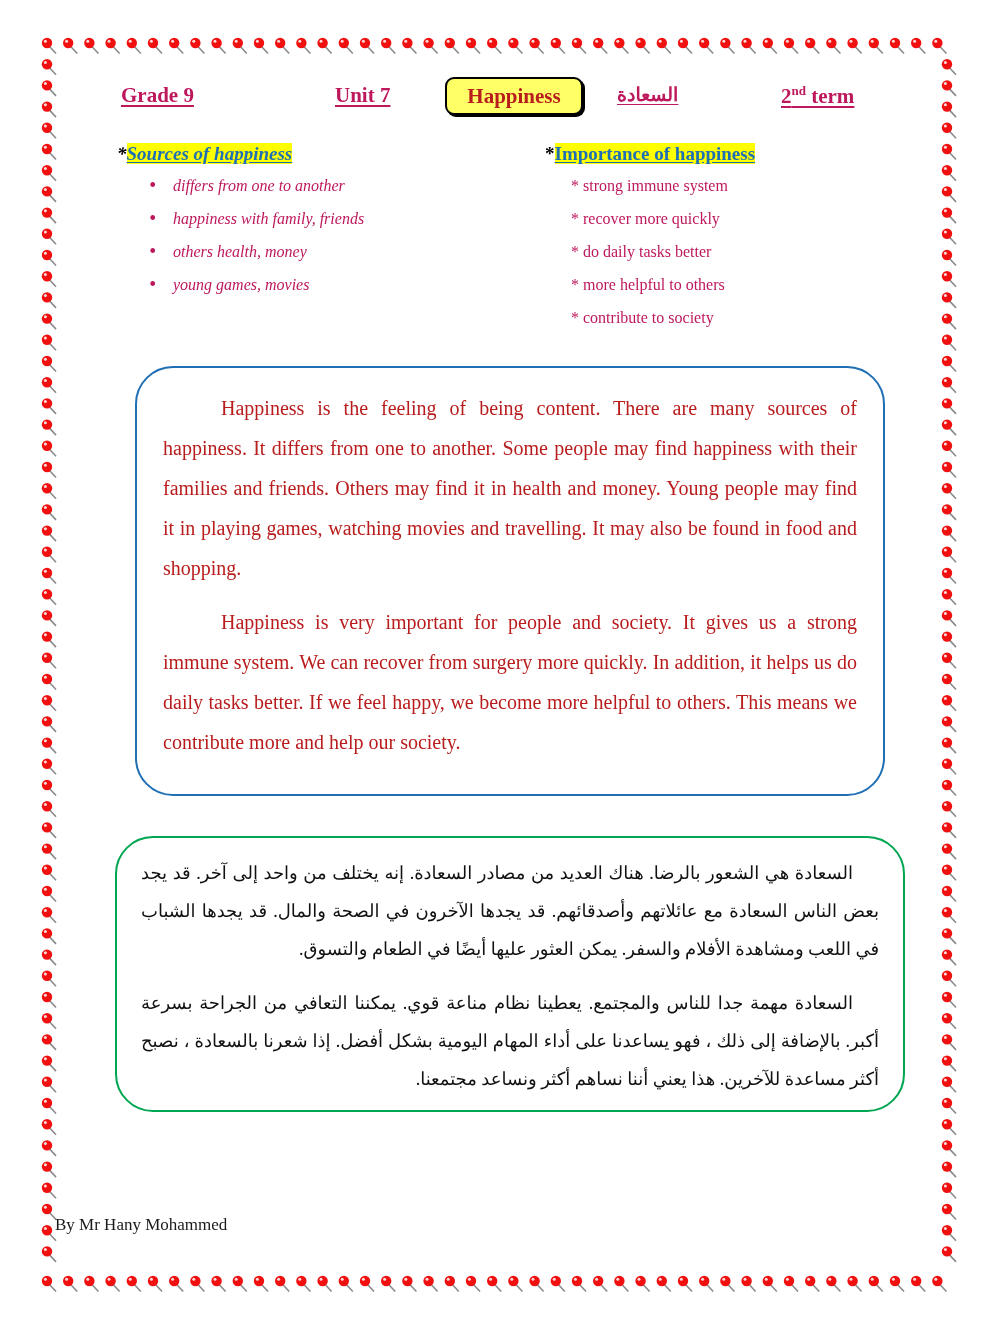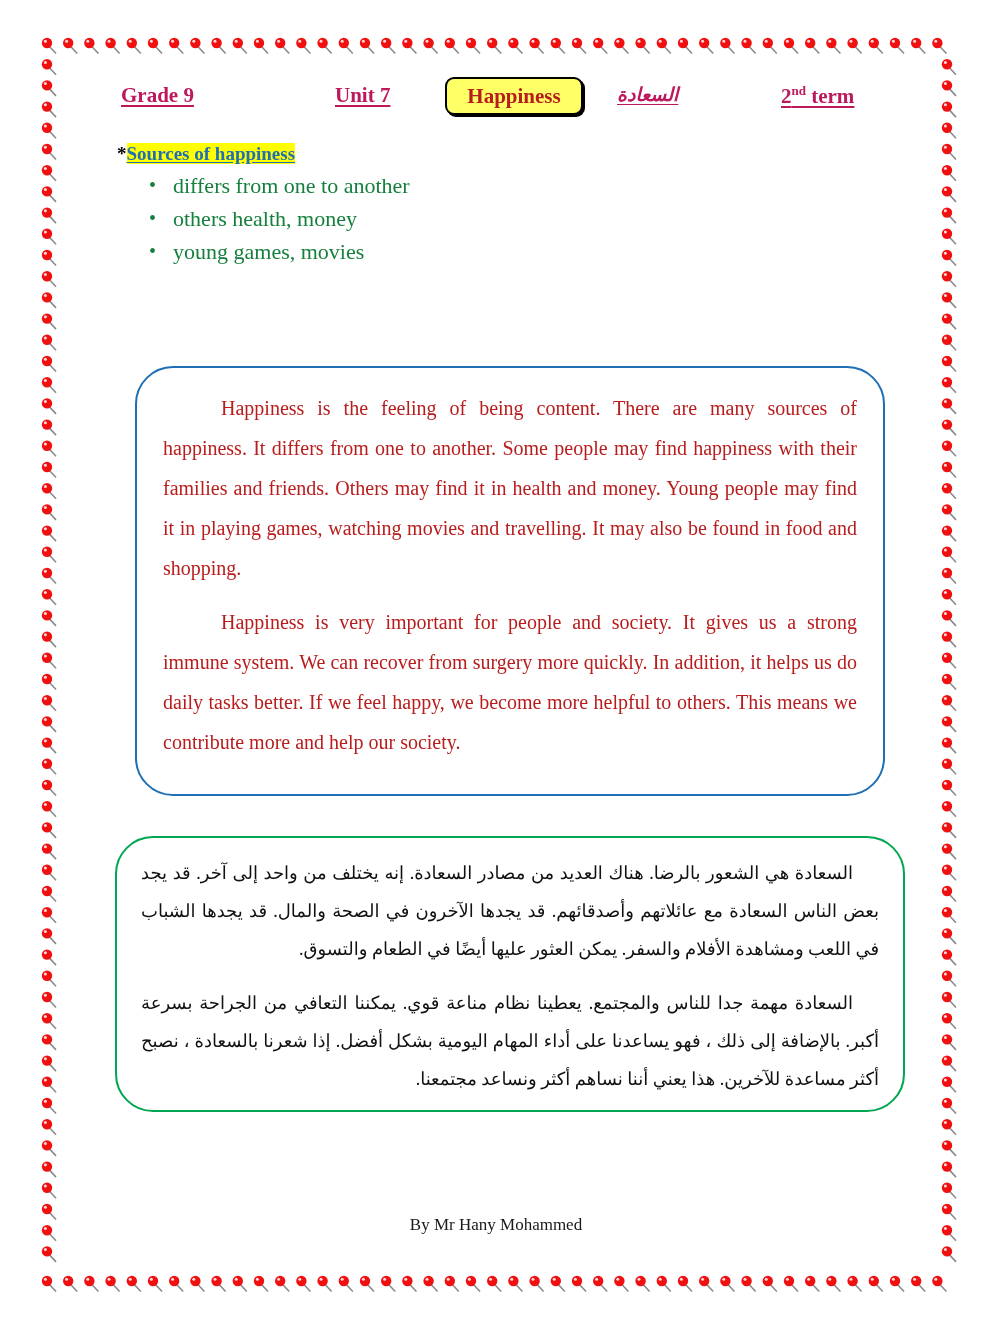--- a/index.html
+++ b/index.html
@@ -43,21 +43,21 @@
     position: absolute;
     white-space: nowrap;
     font-weight: bold;
     font-size: 21px;
     color: #be185d;
     text-decoration: underline;
     text-underline-offset: 3px;
   }
   .hdr-grade { left: 66px;  top: 8px; }
   .hdr-unit  { left: 280px; top: 8px; }
-  .hdr-ar    { left: 562px; top: 8px; font-size: 19px; direction: rtl; font-style: italic; }
+  .hdr-ar    { left: 562px; top: 8px; font-size: 19px; direction: rtl; }
   .hdr-term  { left: 726px; top: 8px; }
   .hdr-term sup { font-size: 13px; }
 
   .happiness-box {
     position: absolute;
     left: 390px;
     top: 2px;
     width: 134px;
     height: 34px;
     background: #ffff66;
@@ -95,21 +95,21 @@
   
   .columns {
     position: relative;
     margin-top: 22px;
     height: 195px;
   }
   .col {
     position: absolute;
     top: 0;
   }
-  .col-left  { left: 62px;  width: 380px; }
+  .col-left  { left: 62px;  width: 380px; font-style: italic; }
   .col-right { left: 490px; width: 380px; }
 
   .col-head {
     font-size: 19px;
     font-weight: bold;
     white-space: nowrap;
     margin-bottom: 4px;
   }
   .col-head .star {
     color: #000000;
@@ -120,23 +120,23 @@
     text-decoration: underline;
     text-underline-offset: 2px;
   }
 
   ul.bullets {
     list-style: none;
     margin: 0;
     padding: 0;
   }
   ul.bullets li {
-    font-size: 22px;
+    font-size: 16px;
     line-height: 33px;
-    color: #15803d;
+    color: #be185d;
     white-space: nowrap;
   }
   .col-left ul.bullets li { padding-left: 56px; position: relative; }
   .col-left ul.bullets li::before {
     content: "\2022";
     position: absolute;
     left: 32px;
     top: 0;
     font-size: 20px;
   }
@@ -184,21 +184,21 @@
     text-indent: 26px;
   }
   .para-ar.second { margin-top: 16px; }
 
   
   .footer {
     position: absolute;
     left: 0;
     top: 1160px;
     width: 882px;
-    text-align: center;
+    text-align: left;
     font-size: 17px;
     color: #1a1a1a;
   }
 </style>
 </head>
 <body>
 
 <svg id="pin-border" viewBox="0 0 992 1320" width="992" height="1320" xmlns="http://www.w3.org/2000/svg">
   <defs>
     <g id="pushpin">
@@ -426,25 +426,36 @@
     <div class="hdr-item hdr-term"><span>2</span><sup>nd</sup><span> term</span></div>
   </div>
 
 
   <div class="columns">
 
     <div class="col col-left">
       <div class="col-head"><span class="star">*</span><span class="hl">Sources of happiness</span></div>
       <ul class="bullets">
         <li>differs from one to another</li>
+        <li>happiness with family, friends</li>
         <li> others health, money</li>
         <li>young games, movies</li>
       </ul>
     </div>
 
+    <div class="col col-right">
+      <div class="col-head"><span class="star">*</span><span class="hl">Importance of happiness</span></div>
+      <ul class="bullets">
+        <li>* strong immune system</li>
+        <li>* recover more quickly</li>
+        <li>* do daily tasks better</li>
+        <li> * more helpful to others</li>
+        <li> * contribute to society</li>
+      </ul>
+    </div>
 
   </div>
 
   <div class="rbox box-en">
     <p class="para-en">Happiness is the feeling of being content. There are many sources of happiness. It differs from one to another. Some people may find happiness with their families and friends. Others may find it in health and money. Young people may find it in playing games, watching movies and travelling. It may also be found in food and shopping.</p>
     <p class="para-en second">Happiness is very important for people and society. It gives us a strong immune system. We can recover from surgery more quickly. In addition, it helps us do daily tasks better. If we feel happy, we become more helpful to others. This means we contribute more and help our society.</p>
   </div>
 
   <div class="rbox box-ar">
     <p class="para-ar">السعادة هي الشعور بالرضا.  هناك العديد من مصادر السعادة.  إنه يختلف من واحد إلى آخر.  قد يجد بعض الناس السعادة مع عائلاتهم وأصدقائهم.  قد يجدها الآخرون في الصحة والمال.  قد يجدها الشباب في اللعب ومشاهدة الأفلام والسفر.  يمكن العثور عليها أيضًا في الطعام والتسوق.</p>

